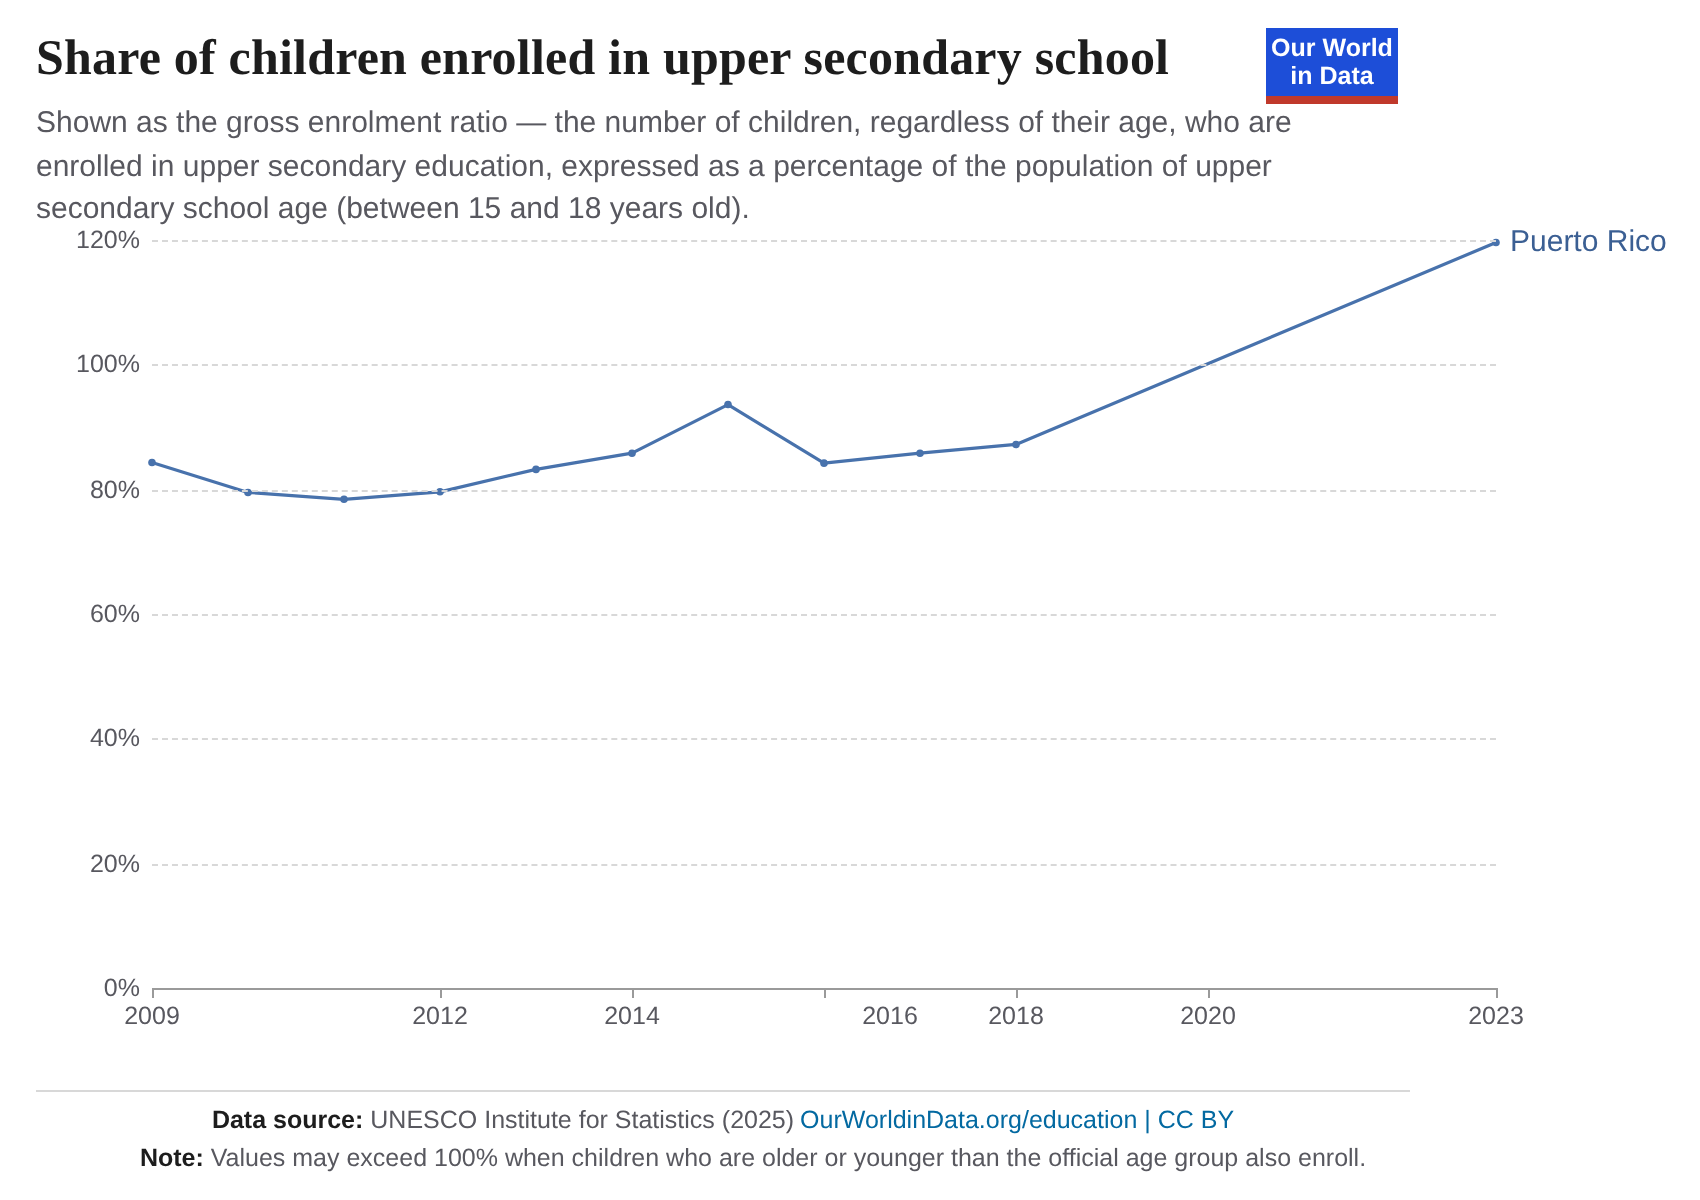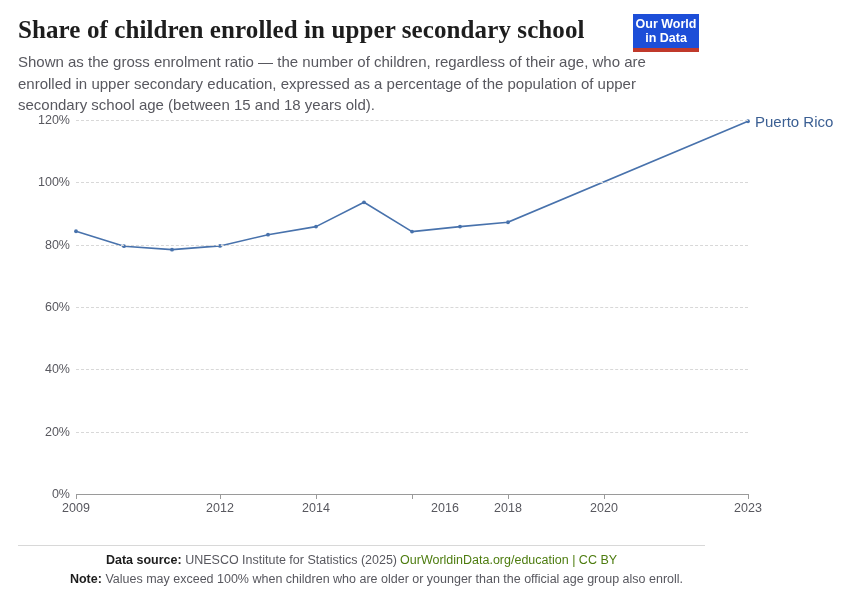--- a/index.html
+++ b/index.html
@@ -148,21 +148,21 @@
     margin-left: 30px;
   }
   .footer b {
     color: #1d1d1d;
     font-weight: 700;
   }
   .footer-right {
     white-space: nowrap;
   }
   .footer-link {
-    color: #4d7c0f;
+    color: #0369a1;
     text-decoration: none;
   }
 </style>
 </head>
 <body>
 
 <div class="page">
 
   <div class="header">
     <h1 class="title">Share of children enrolled in upper secondary school</h1>

